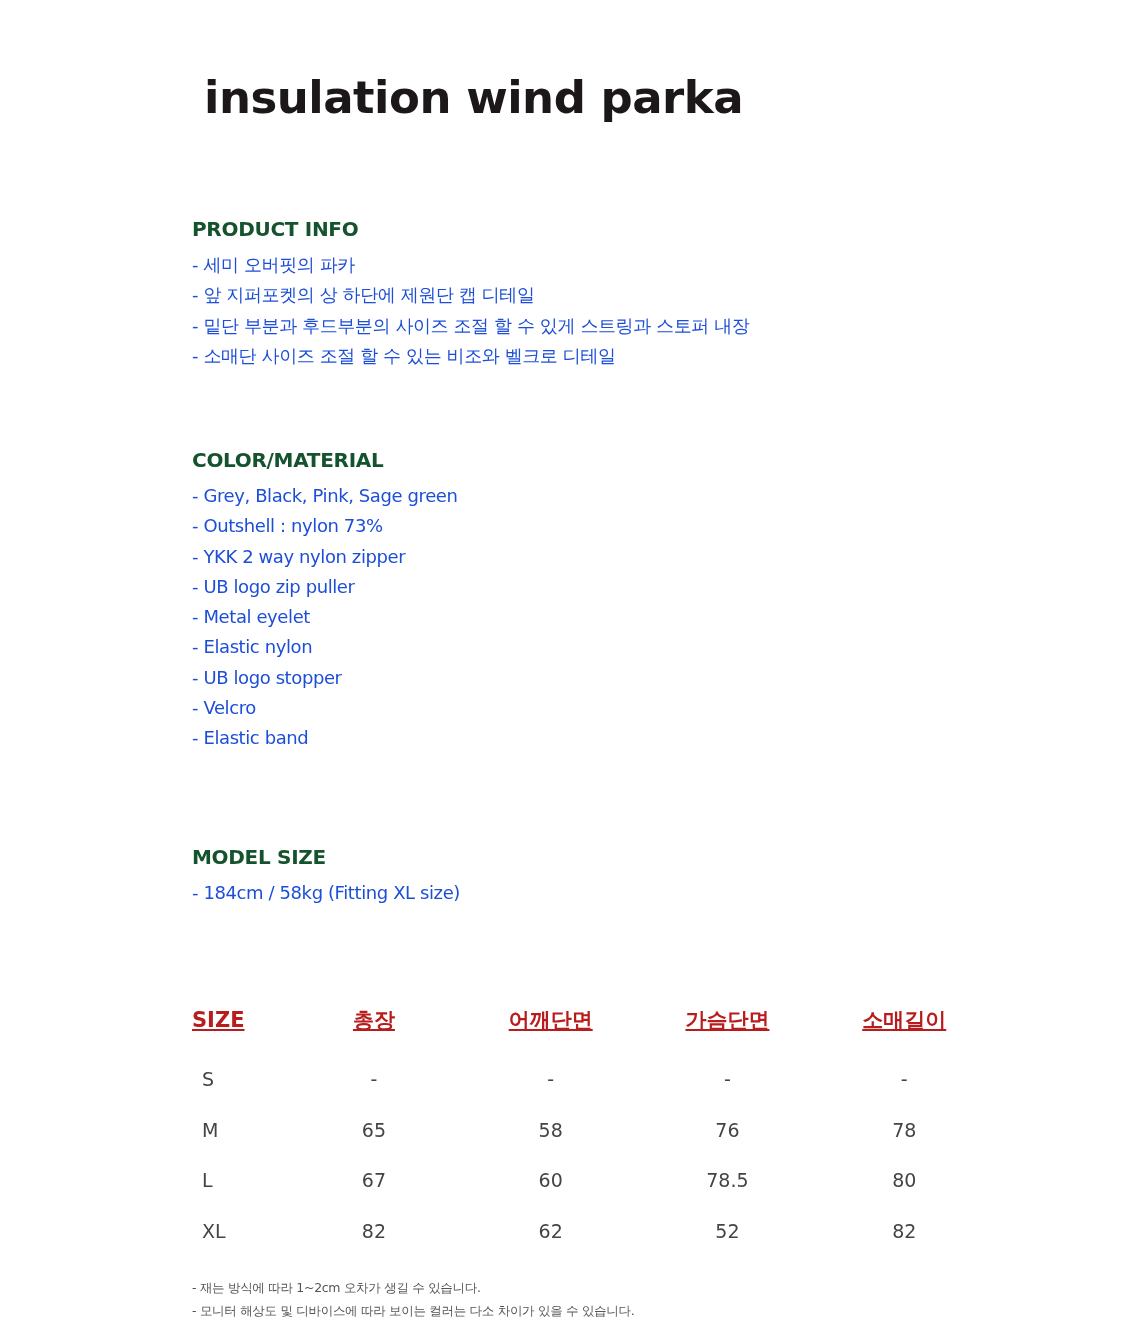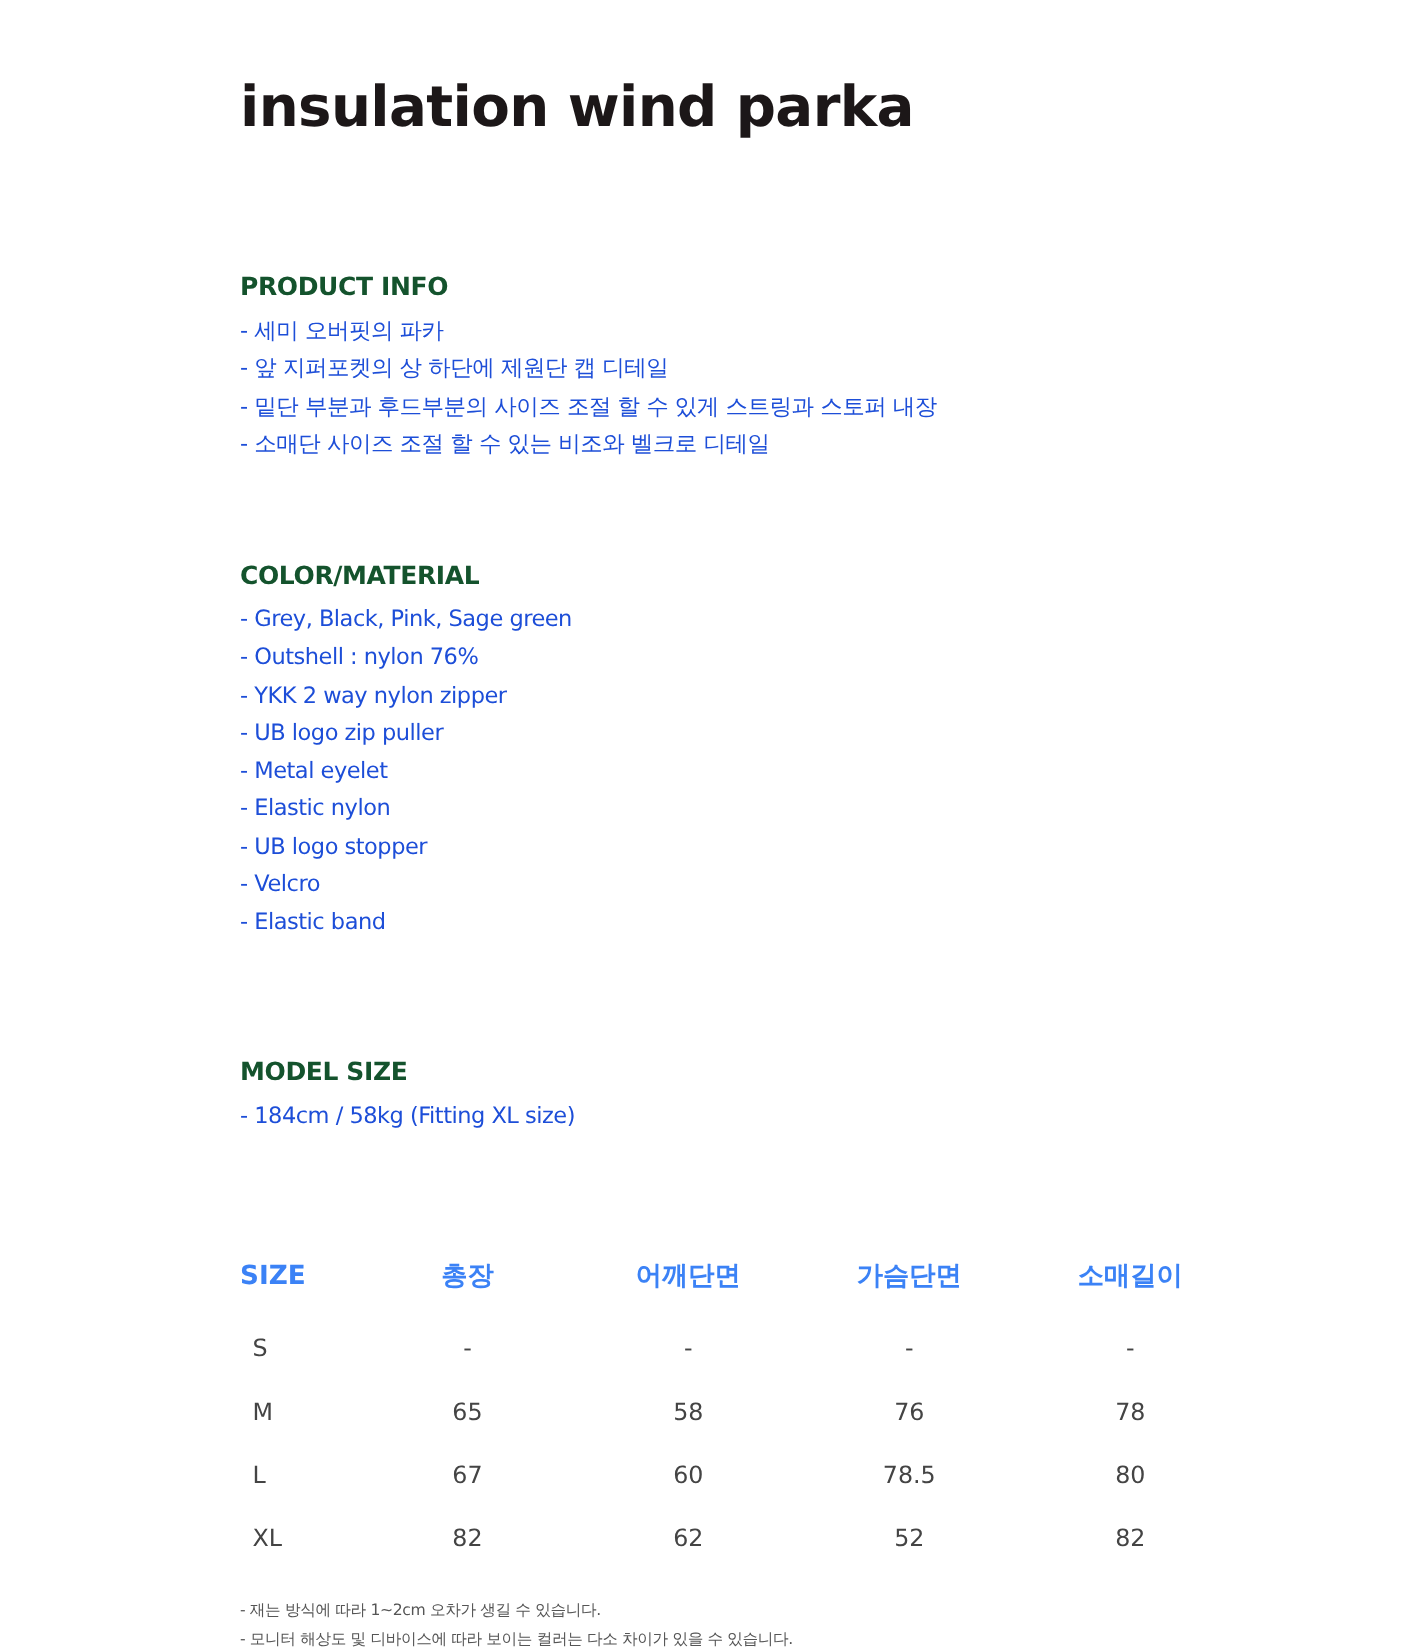--- a/index.html
+++ b/index.html
@@ -16,21 +16,21 @@
       color: #3a3a3a;
     }
     .title {
       position: absolute;
       left: 192px;
       top: 56px;
       font-size: 45px;
       font-weight: bold;
       color: #1c1718;
       letter-spacing: -0.5px;
-      margin: 0;
+      margin: 12px;
       line-height: 60px;
     }
     .section {
       position: absolute;
       left: 192px;
     }
     .section-heading {
       font-size: 20px;
       font-weight: bold;
       color: #14532d;
@@ -65,23 +65,24 @@
       border-collapse: collapse;
     }
     .size-table th, .size-table td {
       padding: 0;
       text-align: center;
       color: #444444;
       font-size: 19px;
     }
     .size-table th {
       font-weight: bold;
-      color: #3b82f6;
+      color: #b91c1c;
       height: 40px;
       font-size: 21px;
+      text-decoration: underline;
     }
     .size-table td {
       height: 50.5px;
     }
     .size-table .c0 { width: 70px; text-align: left; padding-left: 12px; }
     .size-table th.c0 { padding-left: 12px; }
     .size-table td.c0 { padding-left: 22px; }
     .size-table .c1 { width: 200px; }
     .size-table .c2 { width: 150px; }
     .size-table .c3 { width: 200px; }
@@ -120,21 +121,21 @@
     <li>앞 지퍼포켓의 상 하단에 제원단 캡 디테일</li>
     <li>밑단 부분과 후드부분의 사이즈 조절 할 수 있게 스트링과 스토퍼 내장</li>
     <li>소매단 사이즈 조절 할 수 있는 비조와 벨크로 디테일</li>
   </ul>
 </section>
 
 <section class="section" id="color-material">
   <h2 class="section-heading">COLOR/MATERIAL</h2>
   <ul class="bullets">
     <li>Grey, Black, Pink, Sage green</li>
-    <li>Outshell : nylon 76%</li>
+    <li>Outshell : nylon 73%</li>
     <li>YKK 2 way nylon zipper</li>
     <li>UB logo zip puller</li>
     <li>Metal eyelet</li>
     <li>Elastic nylon</li>
     <li>UB logo stopper</li>
     <li>Velcro</li>
     <li>Elastic band</li>
   </ul>
 </section>
 

